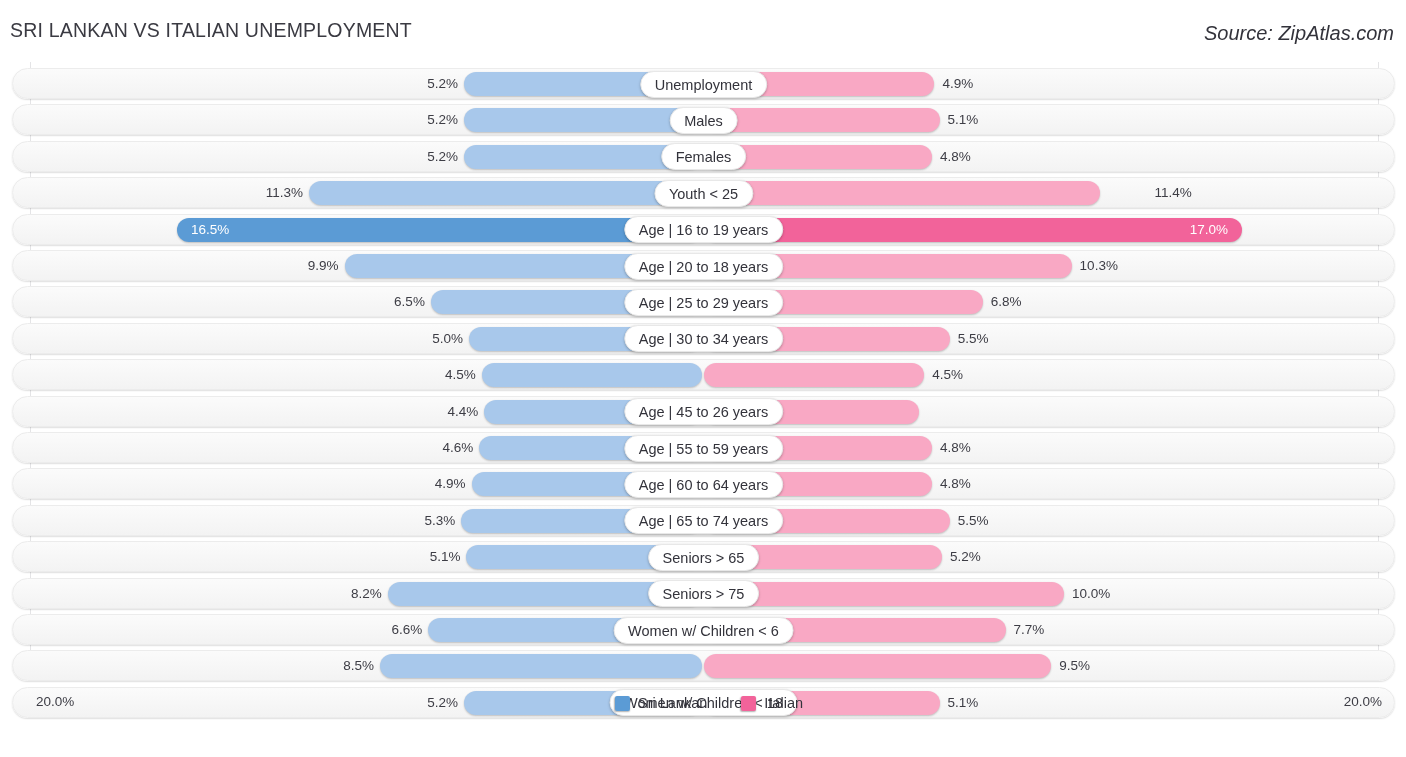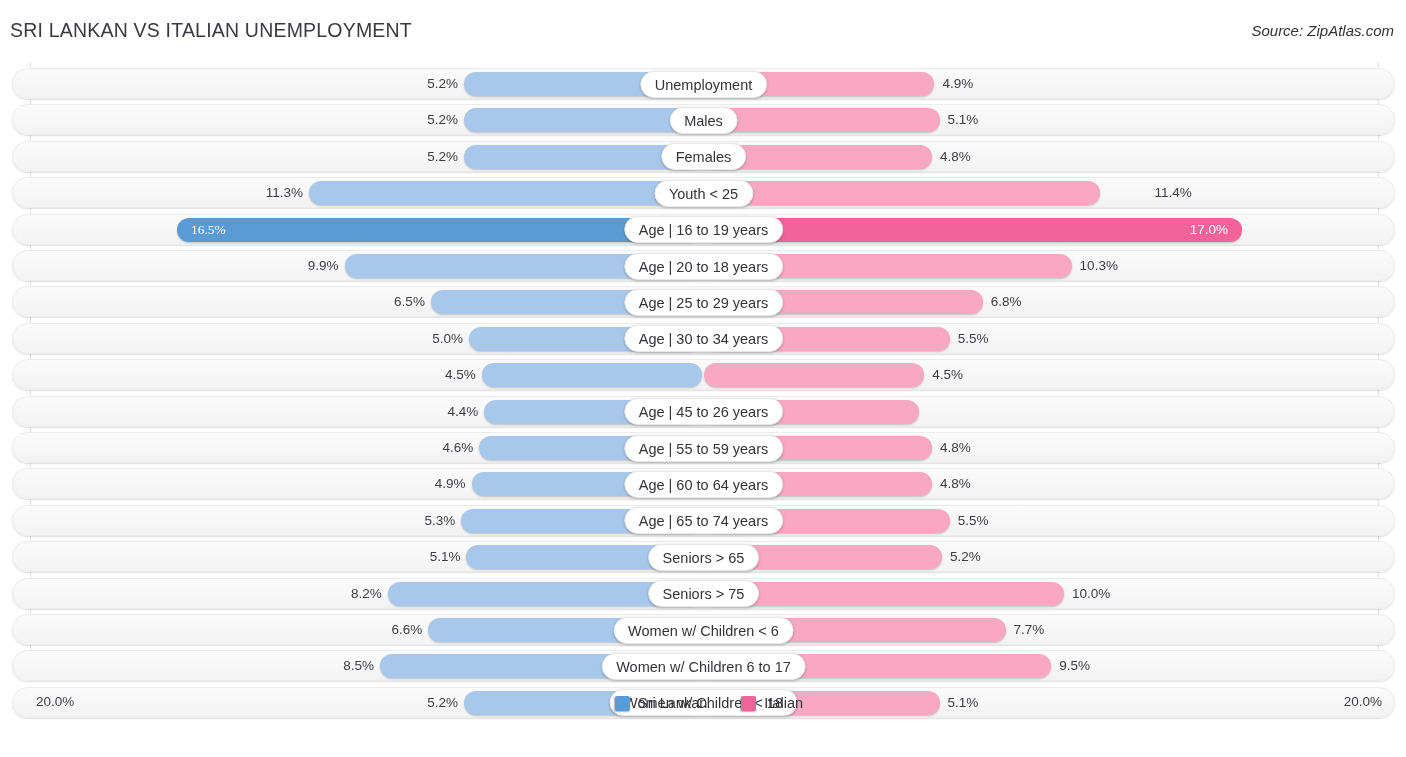--- a/index.html
+++ b/index.html
@@ -11,21 +11,21 @@
   }
   #chart-root { position: relative; width: 1406px; height: 757px; border-radius: 20px; }
 
   .title {
     position: absolute; left: 10px; top: 19px;
     font-size: 19.5px; color: #3a3a42; letter-spacing: .2px;
     white-space: nowrap;
   }
   .source {
     position: absolute; right: 12px; top: 22px;
-    font-size: 15px; font-style: italic; color: #33333b;
+    font-size: 20px; font-style: italic; color: #33333b;
     white-space: nowrap;
   }
 
   .plot { position: absolute; left: 0; top: 62px; width: 1406px; height: 655px; }
 
   .gridline {
     position: absolute; top: 0; bottom: 62px; width: 1px;
     background: #e4e4e6;
   }
   .grid-left  { left: 30px; }
@@ -122,21 +122,21 @@
         <div class="row" style="top: 115.2px;">
           <div class="bar left" style="right: 692px; width: 393.02px; background: rgb(168, 200, 235);"></div>
           <div class="bar right" style="left: 691px; width: 395.56px; background: rgb(249, 168, 196);"></div>
           <div class="val lt" style="left: 241.98px; width: 48px;">11.3%</div>
           <div class="val" style="left: 1094.56px; margin-left: 47px;">11.4%</div>
           <div class="pill">Youth &lt; 25</div>
         </div>
         <div class="row" style="top: 151.6px;">
           <div class="bar left" style="right: 692px; width: 525.1px; background: rgb(91, 155, 213);"></div>
           <div class="bar right" style="left: 691px; width: 537.8px; background: rgb(242, 99, 154);"></div>
-          <div class="val lt inside-l" style="left: 177.9px; font-family: Liberation Serif, serif;">16.5%</div>
+          <div class="val lt inside-l" style="left: 177.9px;">16.5%</div>
           <div class="val inside-r" style="left: 1176.8px;">17.0%</div>
           <div class="pill">Age | 16 to 19 years</div>
         </div>
         <div class="row" style="top: 188px;">
           <div class="bar left" style="right: 692px; width: 357.46px; background: rgb(168, 200, 235);"></div>
           <div class="bar right" style="left: 691px; width: 367.62px; background: rgb(249, 168, 196);"></div>
           <div class="val lt" style="left: 277.54px; width: 48px;">9.9%</div>
           <div class="val" style="left: 1066.62px;">10.3%</div>
           <div class="pill">Age | 20 to 18 years</div>
         </div>
@@ -207,21 +207,20 @@
           <div class="bar right" style="left: 691px; width: 301.58px; background: rgb(249, 168, 196);"></div>
           <div class="val lt" style="left: 361.36px; width: 48px;">6.6%</div>
           <div class="val" style="left: 1000.58px;">7.7%</div>
           <div class="pill">Women w/ Children &lt; 6</div>
         </div>
         <div class="row" style="top: 588.4px;">
           <div class="bar left" style="right: 692px; width: 321.9px; background: rgb(168, 200, 235);"></div>
           <div class="bar right" style="left: 691px; width: 347.3px; background: rgb(249, 168, 196);"></div>
           <div class="val lt" style="left: 313.1px; width: 48px;">8.5%</div>
           <div class="val" style="left: 1046.3px;">9.5%</div>
-          <div class="pill">Women w/ Children 6 to 17</div>
         </div>
         <div class="row" style="top: 624.8px;">
           <div class="bar left" style="right: 692px; width: 238.08px; background: rgb(168, 200, 235);"></div>
           <div class="bar right" style="left: 691px; width: 235.54px; background: rgb(249, 168, 196);"></div>
           <div class="val lt" style="left: 396.92px; width: 48px;">5.2%</div>
           <div class="val" style="left: 934.54px;">5.1%</div>
           <div class="pill">Women w/ Children &lt; 18</div>
         </div>
       </div>
 

